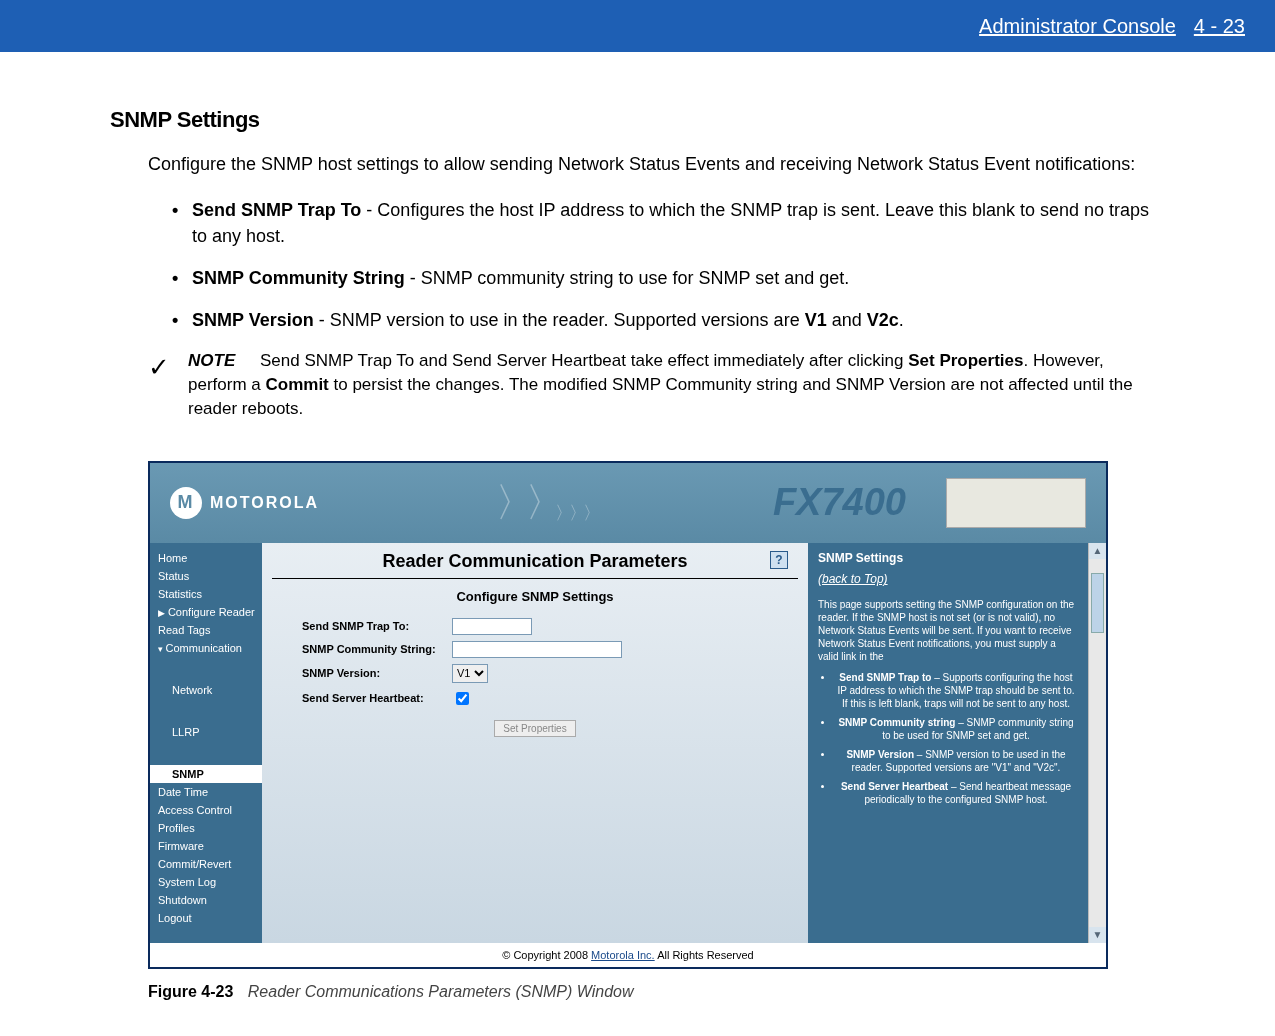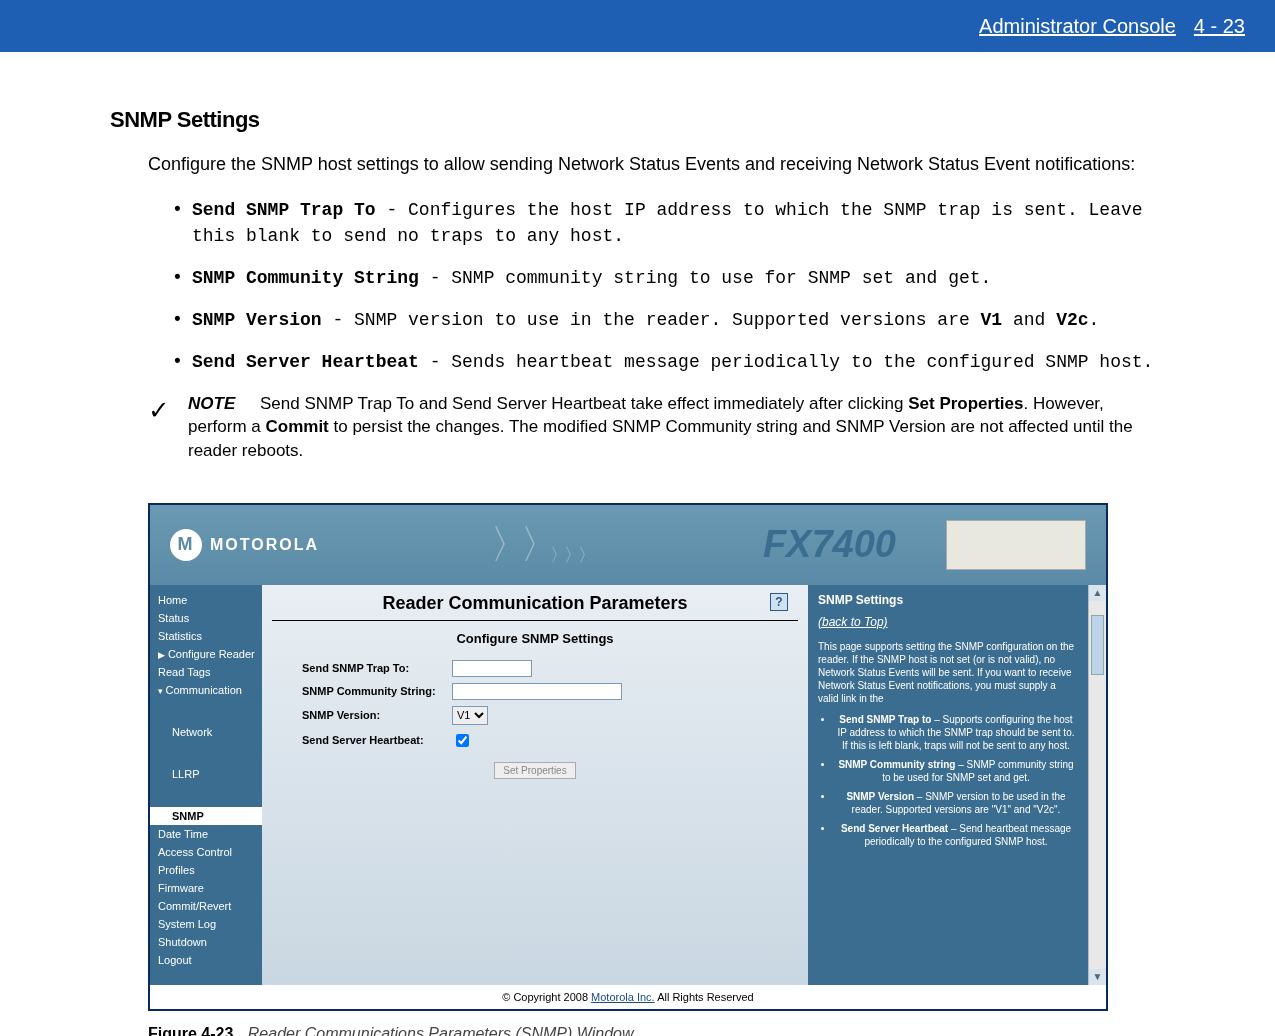--- a/index.html
+++ b/index.html
@@ -35,21 +35,20 @@
   }
   p.lead {
     margin: 0 0 20px 38px;
     font-size: 18px;
     line-height: 1.45;
   }
   ul.bullets {
     margin: 0 0 0 62px;
     padding: 0;
     list-style: none;
-    font-family: Liberation Mono, monospace;
   }
   ul.bullets > li {
     margin-bottom: 16px;
     font-size: 18px;
     line-height: 1.45;
     position: relative;
     padding-left: 20px;
   }
   ul.bullets > li::before {
     content: "•";
@@ -262,44 +261,41 @@
   <ul class="bullets">
     <li>
       <span class="bold">Send SNMP Trap To</span><span> - Configures the host IP address to which the SNMP trap is sent. Leave this blank to send no traps to any host.</span>
     </li>
     <li>
       <span class="bold">SNMP Community String</span><span> - SNMP community string to use for SNMP set and get.</span>
     </li>
     <li>
       <span class="bold">SNMP Version</span><span> - SNMP version to use in the reader. Supported versions are </span><span class="bold">V1</span><span> and </span><span class="bold">V2c</span><span>.</span>
     </li>
-    <li>
-      <span class="bold">Send Server Heartbeat</span><span> - Sends heartbeat message periodically to the configured SNMP host.</span>
-    </li>
   </ul>
 
   <div class="note-row">
     <div class="check">✓</div>
     <div class="note-text">
       <span class="note-label">NOTE</span>
       <span>Send SNMP Trap To and Send Server Heartbeat take effect immediately after clicking </span><span class="bold">Set Properties</span><span>. However, perform a </span><span class="bold">Commit</span><span> to persist the changes. The modified SNMP Community string and SNMP Version are not affected until the reader reboots.</span>
     </div>
   </div>
 
   <div class="screenshot-wrap">
     <div class="ss-header">
       <div class="ss-logo">
         <div class="m-circle">M</div>
         <span>MOTOROLA</span>
       </div>
       <div style="display:flex;align-items:center;">
         <span class="ss-chevrons">〉〉</span>
         <span class="ss-chevrons small">〉〉〉</span>
       </div>
-      <div style="display:flex;align-items:center;gap:10px;">
+      <div style="display:flex;align-items:center;">
         <span class="ss-model">FX7400</span>
         <div class="ss-device"></div>
       </div>
     </div>
 
     <div class="ss-body">
       <div class="ss-sidebar">
         <div class="nav-item"><span>Home</span></div>
         <div class="nav-item"><span>Status</span></div>
         <div class="nav-item"><span>Statistics</span></div>

